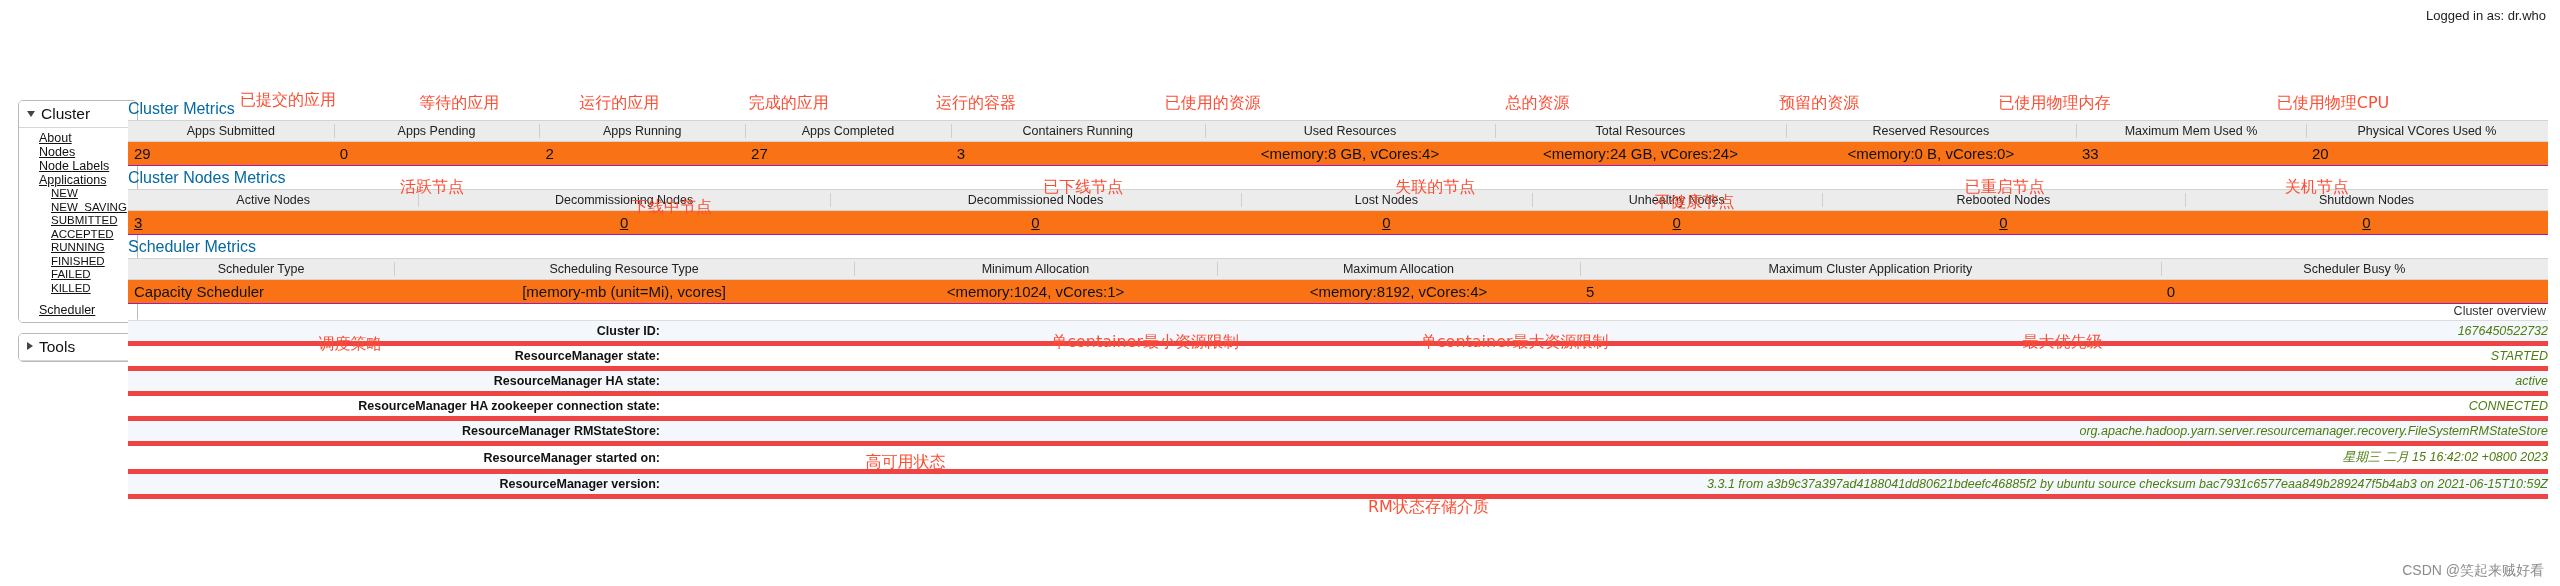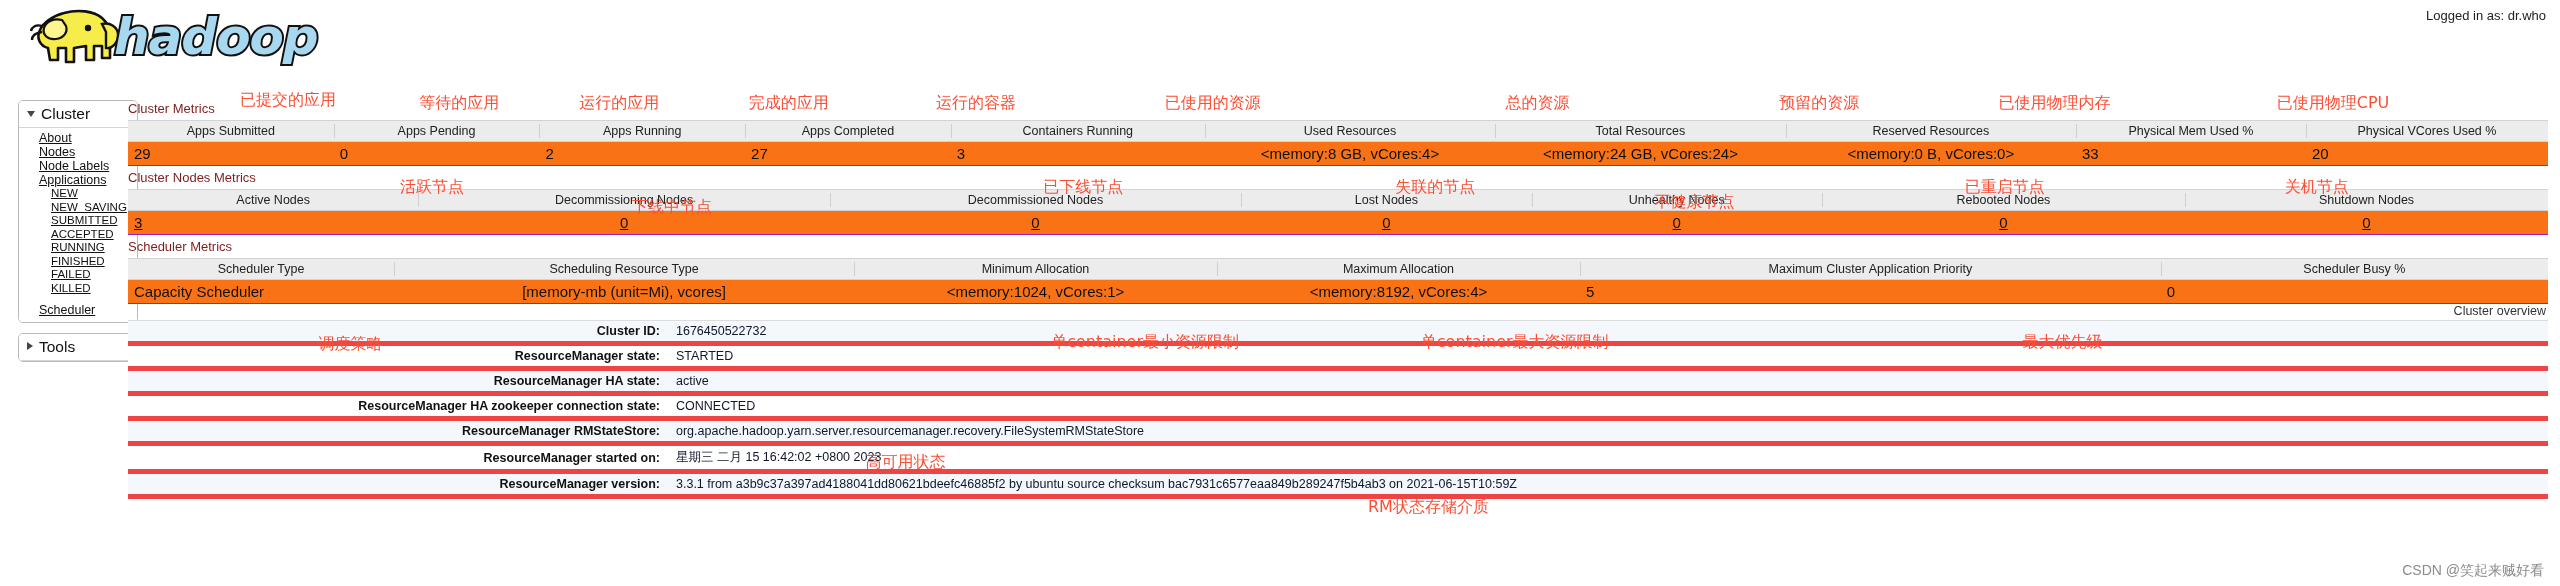--- a/index.html
+++ b/index.html
@@ -96,22 +96,22 @@
   .nav-link.sub { padding-left: 32px; font-size: 11.5px; line-height: 13.5px; }
   .nav-gap { height: 8px; }
 
   
   .main {
     position: absolute;
     left: 128px; top: 100px;
     width: 2420px;
   }
   .section-title {
-    font-size: 13px;
-    color: #7f1d1d;
+    font-size: 16px;
+    color: #0369a1;
     margin: 0 0 3px 0;
     line-height: 17px;
   }
   table.yarn {
     width: 100%;
     border-collapse: collapse;
     font-size: 12px;
     background: #f97316;
     margin-bottom: 3px;
   }
@@ -166,25 +166,26 @@
   table.info th {
     width: 540px;
     text-align: right;
     font-weight: bold;
     color: #111;
     padding: 3px 8px 3px 0;
     white-space: nowrap;
     font-size: 12.5px;
   }
   table.info td {
-    text-align: left;
-    color: #0f172a;
+    text-align: right;
+    color: #4d7c0f;
     padding: 3px 0 3px 8px;
     white-space: nowrap;
     font-size: 12.5px;
+    font-style: italic;
   }
 
   
   .anno {
     position: absolute;
     color: #fb4f35;
     font-size: 16px;
     font-family: "DejaVu Sans", sans-serif;
     white-space: nowrap;
     pointer-events: none;
@@ -199,37 +200,20 @@
     white-space: nowrap;
   }
 </style>
 </head>
 <body>
 
 <div id="page">
 
   <div class="header">
 
-    <div class="logo-wrap">
-      <svg class="logo-svg" width="330" height="78" viewBox="0 0 330 78" xmlns="http://www.w3.org/2000/svg">
-
-        <g>
-          <path d="M30 46 C22 44 18 36 22 28 C25 21 34 14 46 11 C60 7 76 9 84 16 C90 21 92 28 92 35 L92 56 L84 56 L84 44 L76 44 L76 58 L68 58 L68 44 L56 46 L56 60 L48 60 L48 46 L40 46 L40 58 L32 58 Z" fill="#f6ec4a" stroke="#111" stroke-width="2.6" stroke-linejoin="round"></path>
-          <path d="M44 18 C36 16 28 19 26 26 C24 33 30 38 38 37 C46 36 50 30 48 24 Z" fill="#fdf58f" stroke="#111" stroke-width="2.2"></path>
-          <path d="M84 22 C92 20 100 25 100 33 C100 41 94 47 88 46 L88 30 Z" fill="#f6ec4a" stroke="#111" stroke-width="2.4"></path>
-          <circle cx="70" cy="26" r="3.2" fill="#111"></circle>
-          <path d="M24 24 C18 22 14 25 13 29" stroke="#111" stroke-width="2.4" fill="none"></path>
-          <path d="M24 30 C17 31 14 34 14 38" stroke="#111" stroke-width="2.4" fill="none"></path>
-        </g>
-
-        <g>
-          <text x="96" y="52" font-family="DejaVu Sans, sans-serif" font-size="50" font-weight="bold" font-style="italic" fill="#a8d8f0" stroke="#111" stroke-width="4" paint-order="stroke" letter-spacing="-1">hadoop</text>
-        </g>
-      </svg>
-    </div>
 
     <div class="login-info">Logged in as: dr.who</div>
   </div>
 
   <div class="sidebar">
 
     <div class="nav-block">
       <div class="nav-head">
         <span class="caret"></span><span>Cluster</span>
       </div>
@@ -266,21 +250,21 @@
       <thead>
         <tr>
           <th style="width:8.5%">Apps Submitted</th>
           <th style="width:8.5%">Apps Pending</th>
           <th style="width:8.5%">Apps Running</th>
           <th style="width:8.5%">Apps Completed</th>
           <th style="width:10.5%">Containers Running</th>
           <th style="width:12%">Used Resources</th>
           <th style="width:12%">Total Resources</th>
           <th style="width:12%">Reserved Resources</th>
-          <th style="width:9.5%">Physical Mem Used %</th>
+          <th style="width:9.5%">Maximum Mem Used %</th>
           <th style="width:10%">Physical VCores Used %</th>
         </tr>
       </thead>
       <tbody>
         <tr>
           <td>29</td>
           <td>0</td>
           <td>2</td>
           <td>27</td>
           <td>3</td>

